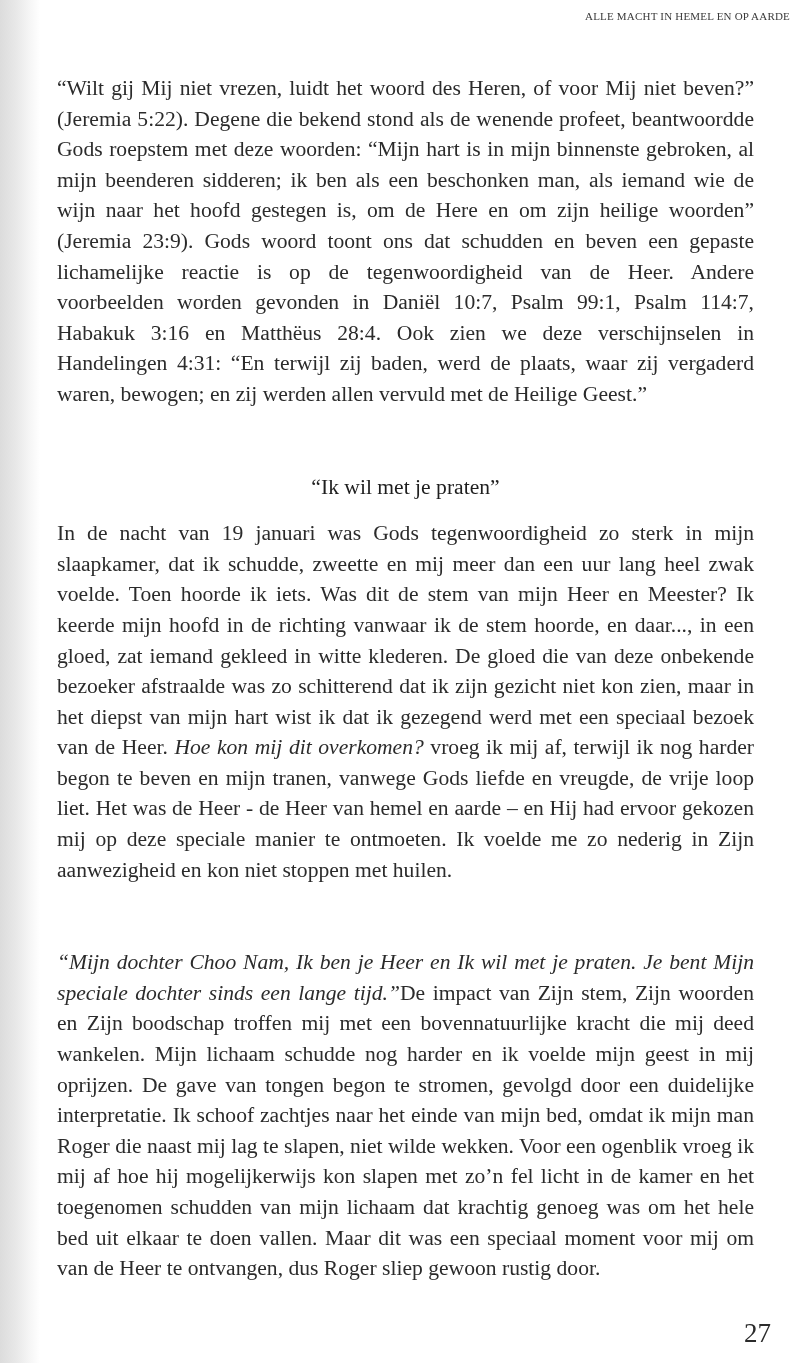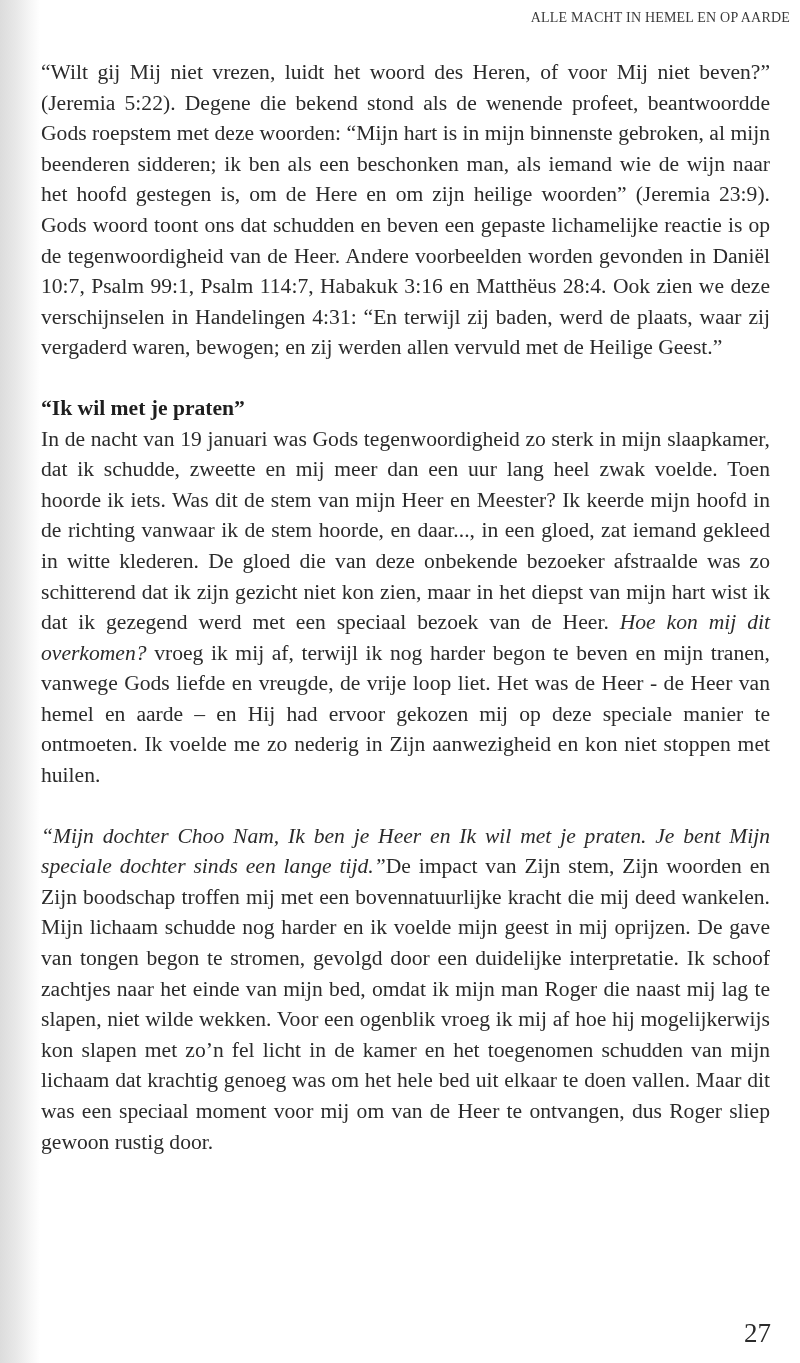--- a/index.html
+++ b/index.html
@@ -21,47 +21,47 @@
       top: 0;
       width: 40px;
       height: 1363px;
       background: linear-gradient(to right, #dcdcdc 0%, #e8e8e8 40%, #f6f6f6 75%, #ffffff 100%);
     }
     .running-head {
       position: absolute;
       top: 10px;
       right: 10px;
       font-family: "Liberation Serif", serif;
-      font-size: 14px;
+      font-size: 11px;
       letter-spacing: 0.2px;
       color: #3a3a3a;
       text-transform: uppercase;
     }
     .text-block {
       position: absolute;
       left: 41px;
       top: 57px;
       width: 729px;
       font-family: "Liberation Serif", serif;
       font-size: 21.6px;
       line-height: 30.6px;
       text-align: justify;
       hyphens: manual;
     }
     .text-block p {
-      margin: 0;
+      margin: 16px;
     }
     .para-gap {
       height: 30px;
     }
     .subheading {
-      font-weight: bold;
+      font-weight: normal;
       color: #1e1e1e;
       margin: 0;
-      text-align: left;
+      text-align: center;
     }
     .para-last {
       text-align-last: left;
     }
     em {
       font-style: italic;
     }
     .page-number {
       position: absolute;
       right: 29px;

